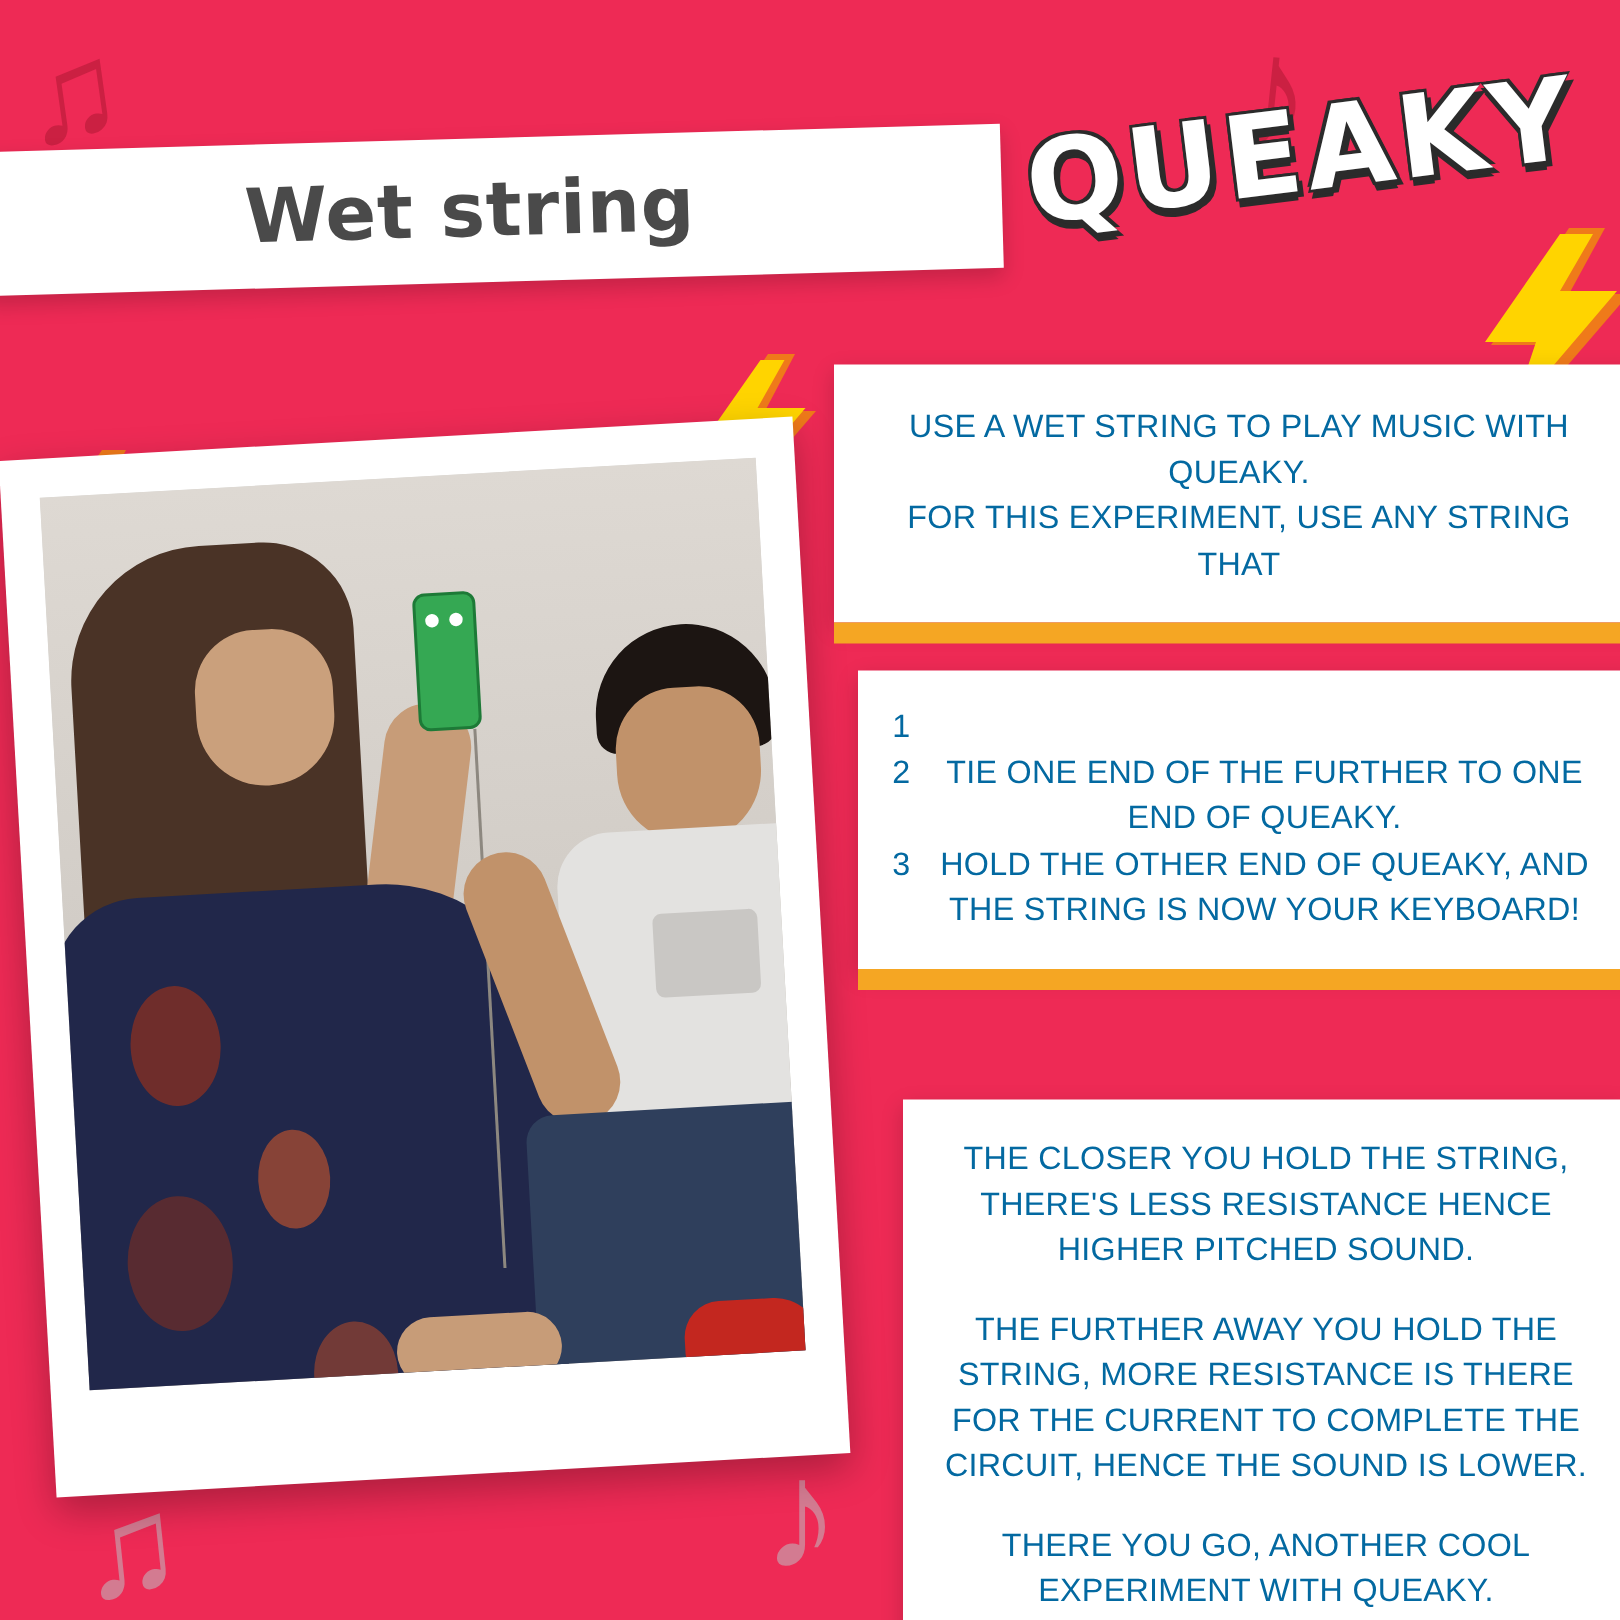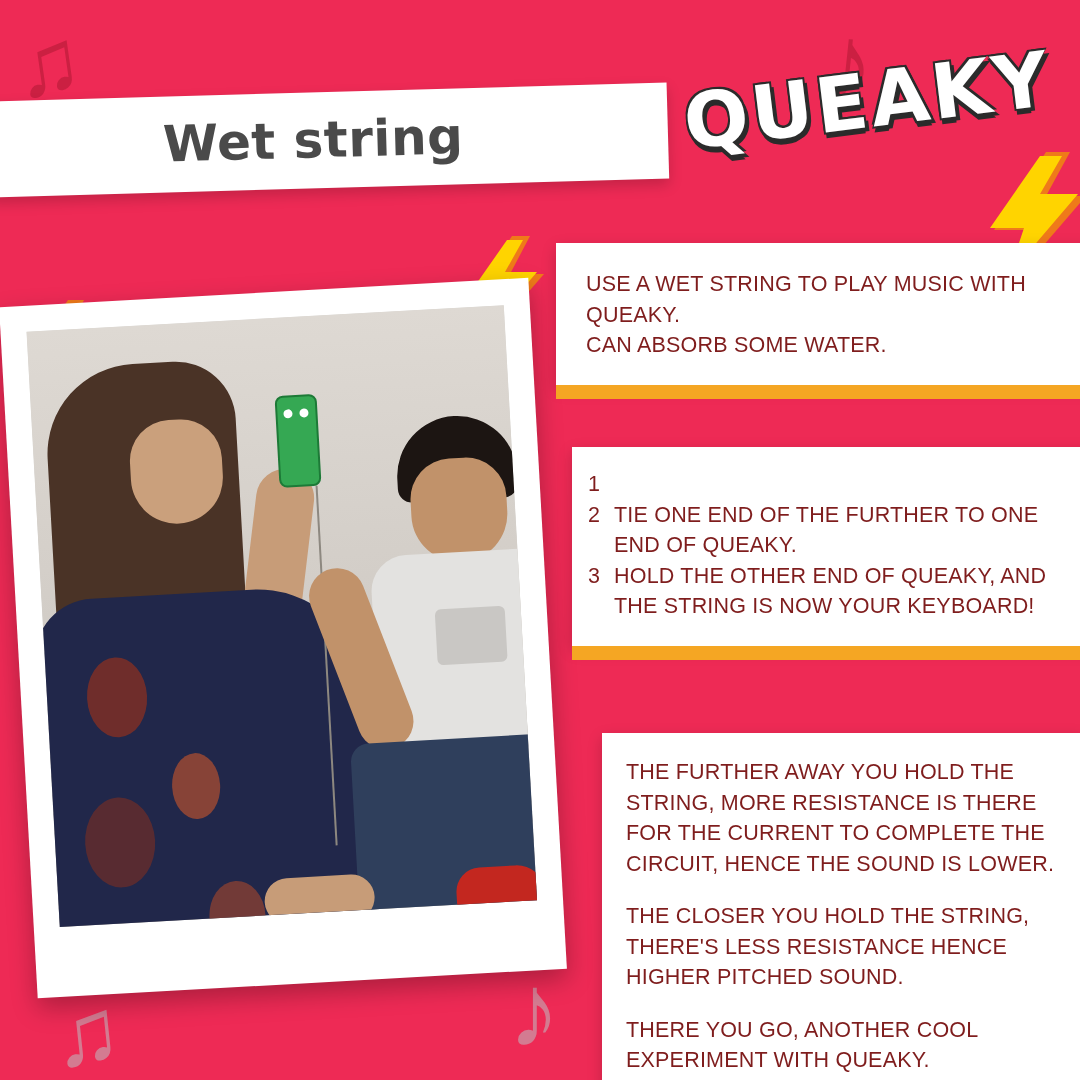--- a/index.html
+++ b/index.html
@@ -117,25 +117,26 @@
     box-shadow: 0 5px 14px rgba(0,0,0,0.18);
   }
   .card .bar {
     position: absolute;
     left: 0; right: 0; bottom: -14px;
     height: 14px;
     background: #f5a623;
   }
   .card p {
     margin: 0;
-    color: #7f1d1d;
+    color: #0369a1;
     font-size: 21.5px;
     line-height: 1.42;
     letter-spacing: 0.2px;
     font-family: "Liberation Sans", sans-serif;
+    text-align: center;
   }
 
   #card-intro { left: 556px; top: 243px; width: 536px; padding: 26px 26px 24px 30px; }
   #card-steps { left: 572px; top: 447px; width: 520px; padding: 22px 20px 24px 16px; }
   #card-notes { left: 602px; top: 733px; width: 482px; padding: 24px 22px 28px 24px; }
 
   .steps-row { display: flex; }
   .steps-label { white-space: nowrap; padding-right: 10px; }
   .steps-list { margin: 0; padding: 0; list-style: none; }
   .steps-list li { display: flex; }
@@ -202,21 +203,21 @@
       <div class="ph-boy-shirt-art"></div>
       <div class="ph-boy-arm"></div>
       <div class="ph-boy-jeans"></div>
       <div class="ph-shoe"></div>
       <div class="ph-foot"></div>
     </div>
   </div>
 
   <div class="card" id="card-intro">
     <p>USE A WET STRING TO PLAY MUSIC WITH QUEAKY.</p>
-    <p>CAN ABSORB SOME WATER.</p>
+    <p>FOR THIS EXPERIMENT, USE ANY STRING THAT</p>
     <div class="bar"></div>
   </div>
 
   <div class="card" id="card-steps">
     <div class="steps-row">
       <ul class="steps-list">
         <li>
           <p class="num">1</p>
         </li>
         <li>
@@ -226,19 +227,19 @@
         <li>
           <p class="num">3</p>
           <p>HOLD THE OTHER END OF QUEAKY, AND THE STRING IS NOW YOUR KEYBOARD!</p>
         </li>
       </ul>
     </div>
     <div class="bar"></div>
   </div>
 
   <div class="card" id="card-notes">
+    <p class="notes-para">THE CLOSER YOU HOLD THE STRING, THERE'S LESS RESISTANCE HENCE HIGHER PITCHED SOUND.</p>
     <p class="notes-para">THE FURTHER AWAY YOU HOLD THE STRING, MORE RESISTANCE IS THERE FOR THE CURRENT TO COMPLETE THE CIRCUIT, HENCE THE SOUND IS LOWER.</p>
-    <p class="notes-para">THE CLOSER YOU HOLD THE STRING, THERE'S LESS RESISTANCE HENCE HIGHER PITCHED SOUND.</p>
     <p class="notes-para">THERE YOU GO, ANOTHER COOL EXPERIMENT WITH QUEAKY.</p>
 
   </div>
 
 </div>
 
 </body></html>

